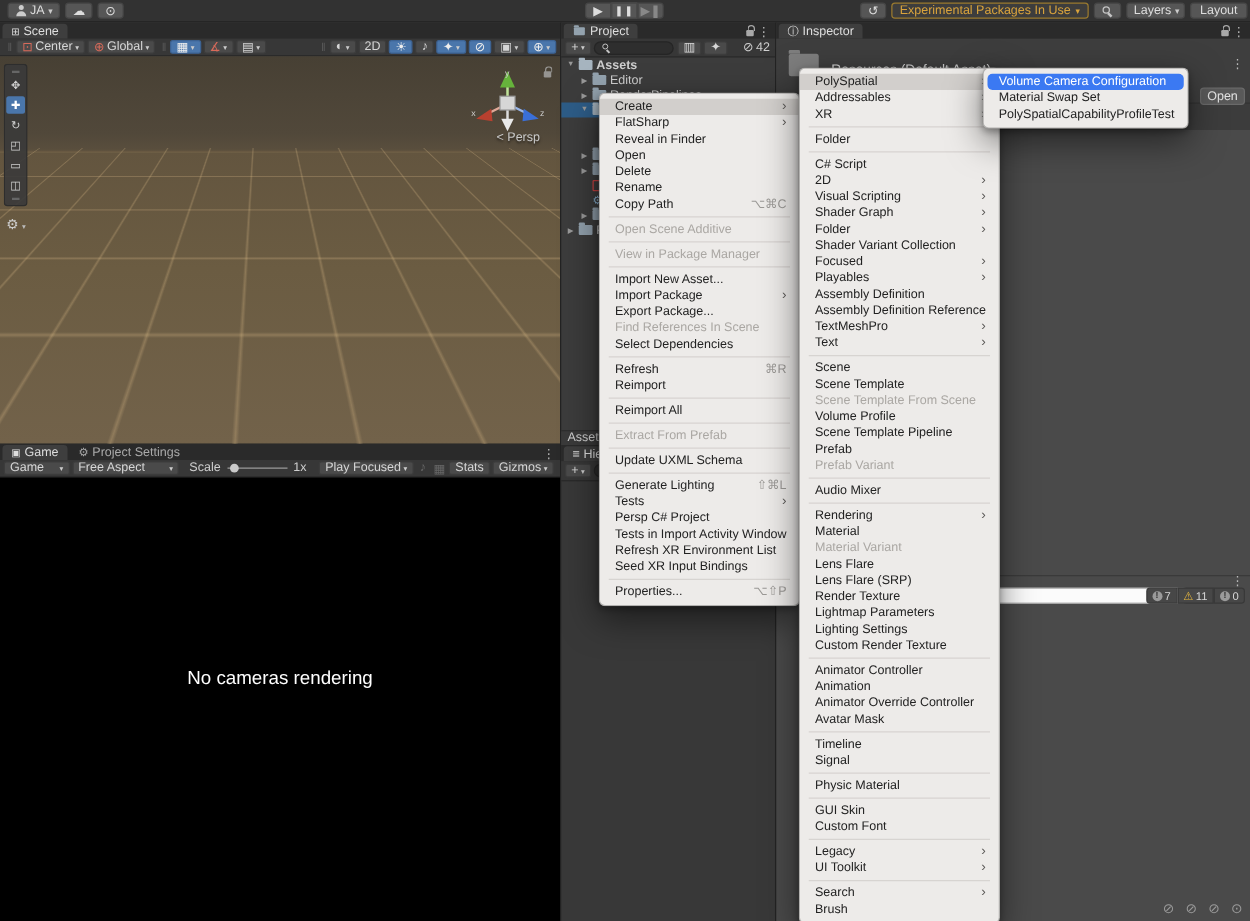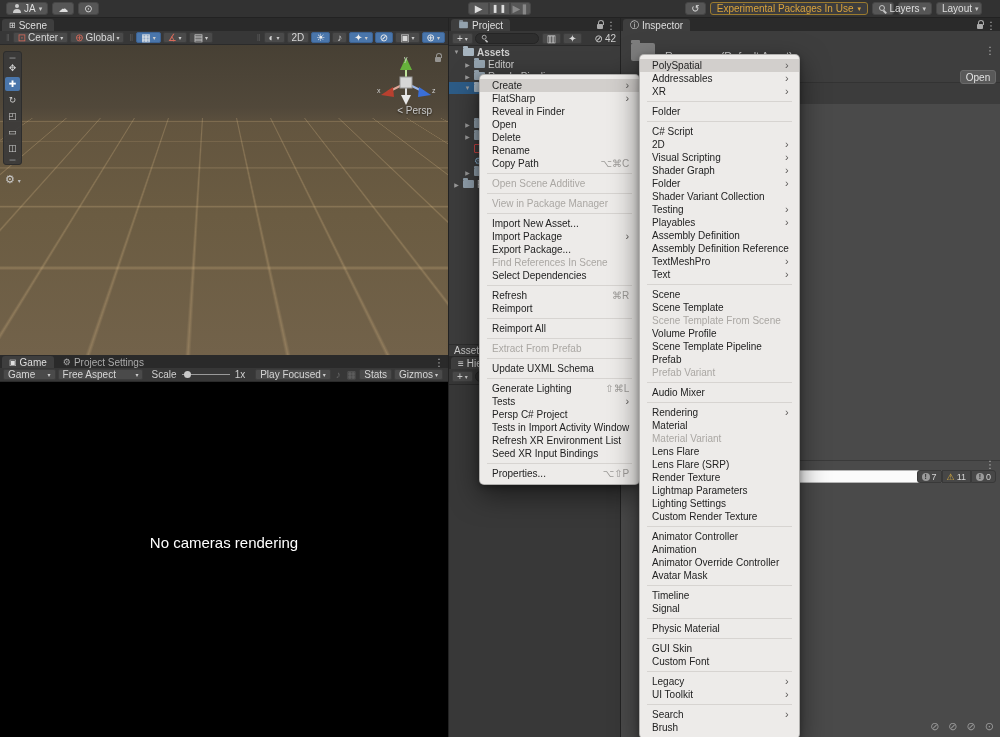--- a/index.html
+++ b/index.html
@@ -148,25 +148,25 @@
       <div class="tb-btn">
           <span>↺</span>
         </div>
       <div class="exp-btn">
         <span>Experimental Packages In Use</span>
         <span class="car">▾</span>
       </div>
       <div class="tb-btn">
           <span class="magico"></span>
         </div>
-      <div class="tb-btn" style="width:34px;justify-content:flex-end;">
+      <div class="tb-btn" style="width:47px;justify-content:space-between;">
         <span>Layers</span>
         <span class="car">▾</span>
       </div>
-      <div class="tb-btn" style="width:46px;justify-content:flex-start;margin-right:16px;">
+      <div class="tb-btn" style="width:46px;justify-content:flex-start;margin-right:0;flex-direction:column;">
         <span>Layout</span>
         <span class="car">▾</span>
       </div>
     </div>
   </div>
 
   <div class="scene-panel">
     <div class="tabrow">
       <div class="tab">
         <span style="font-size:8px;">⊞</span>
@@ -615,21 +615,21 @@
         <span class="mar">›</span>
       </div>
       <div class="mitem">
         <span class="ml">Folder</span>
         <span class="mar">›</span>
       </div>
       <div class="mitem">
         <span class="ml">Shader Variant Collection</span>
       </div>
       <div class="mitem">
-        <span class="ml">Testing</span>
+        <span class="ml">Focused</span>
         <span class="mar">›</span>
       </div>
       <div class="mitem">
         <span class="ml">Playables</span>
         <span class="mar">›</span>
       </div>
       <div class="mitem">
         <span class="ml">Assembly Definition</span>
       </div>
       <div class="mitem">
@@ -740,14 +740,25 @@
       </div>
       <div class="msep"></div>
       <div class="mitem">
         <span class="ml">Search</span>
         <span class="mar">›</span>
       </div>
       <div class="mitem">
         <span class="ml">Brush</span>
       </div>
     </div>
+  <div class="menu" id="menu-poly">
+      <div class="mitem hlb">
+        <span class="ml">Volume Camera Configuration</span>
+      </div>
+      <div class="mitem">
+        <span class="ml">Material Swap Set</span>
+      </div>
+      <div class="mitem">
+        <span class="ml">PolySpatialCapabilityProfileTest</span>
+      </div>
+    </div>
 
 </div>
 
 </body></html>

